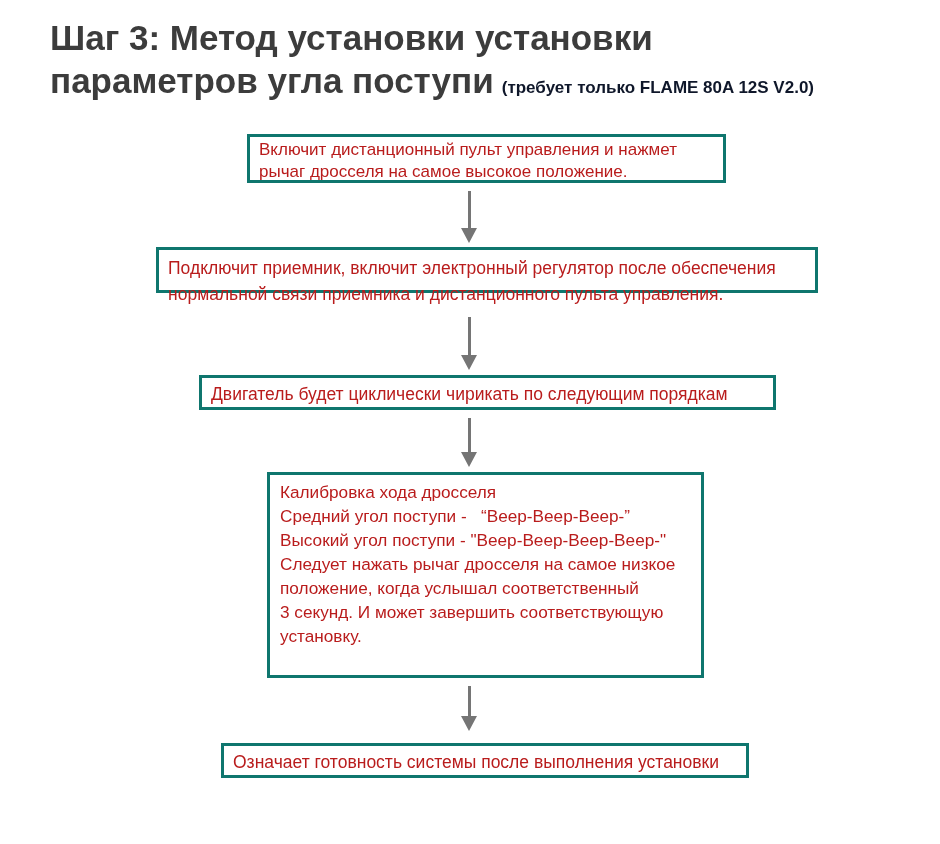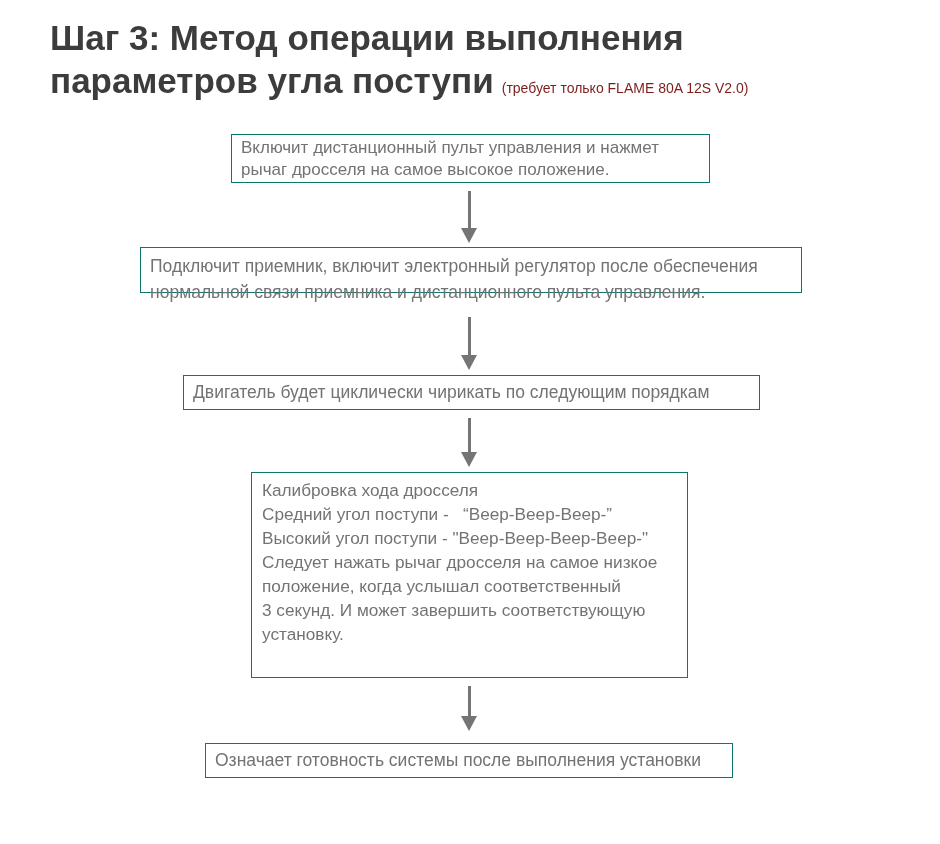--- a/index.html
+++ b/index.html
@@ -16,32 +16,33 @@
     left: 50px;
     top: 16px;
     color: #3c3c3c;
     font-size: 35px;
     font-weight: bold;
     line-height: 43px;
     letter-spacing: 0px;
     white-space: nowrap;
   }
   .title .note {
-    color: #7f1d1d;
-    font-size: 14px;
-    font-weight: normal;
+    color: #0f172a;
+    font-size: 17px;
+    font-weight: bold;
     margin-left: 8px;
   }
   .box {
     position: absolute;
     box-sizing: border-box;
     background: #ffffff;
-    border: 1px solid #0f766e;
-    color: #737373;
+    border: 3px solid #0f766e;
+    color: #b91c1c;
     font-size: 17px;
+    margin-left: 16px;
   }
   .box .bl { white-space: pre; }
   .box1 { left: 231px; top: 134px; width: 479px; height: 49px; padding: 2px 9px; line-height: 22px; }
   .box2 { left: 140px; top: 247px; width: 662px; height: 46px; padding: 5px 9px; line-height: 26px; font-size: 17.5px; }
   .box3 { left: 183px; top: 375px; width: 577px; height: 35px; padding: 5px 9px; line-height: 23px; font-size: 17.5px; }
   .box4 { left: 251px; top: 472px; width: 437px; height: 206px; padding: 5px 10px; line-height: 24px; font-size: 17.2px; }
   .box5 { left: 205px; top: 743px; width: 528px; height: 35px; padding: 5px 9px; line-height: 23px; font-size: 17.5px; }
   .arrow {
     position: absolute;
     left: 469px;
@@ -61,21 +62,21 @@
   .arrow2 { top: 317px; } .arrow2 .shaft { height: 38px; }
   .arrow3 { top: 418px; } .arrow3 .shaft { height: 34px; }
   .arrow4 { top: 686px; } .arrow4 .shaft { height: 30px; }
 </style>
 </head>
 <body>
 
 <div class="page">
 
   <div class="title">
-    <div class="title-line"><span>Шаг 3: Метод операции выполнения</span></div>
+    <div class="title-line"><span>Шаг 3: Метод установки установки</span></div>
     <div class="title-line"><span>параметров угла поступи</span><span class="note">(требует только FLAME 80A 12S V2.0)</span></div>
   </div>
 
   <div class="box box1">
     <div class="bl">Включит дистанционный пульт управления и нажмет</div>
     <div class="bl">рычаг дросселя на самое высокое положение.</div>
   </div>
 
   <div class="arrow arrow1">
     <div class="shaft"></div>

